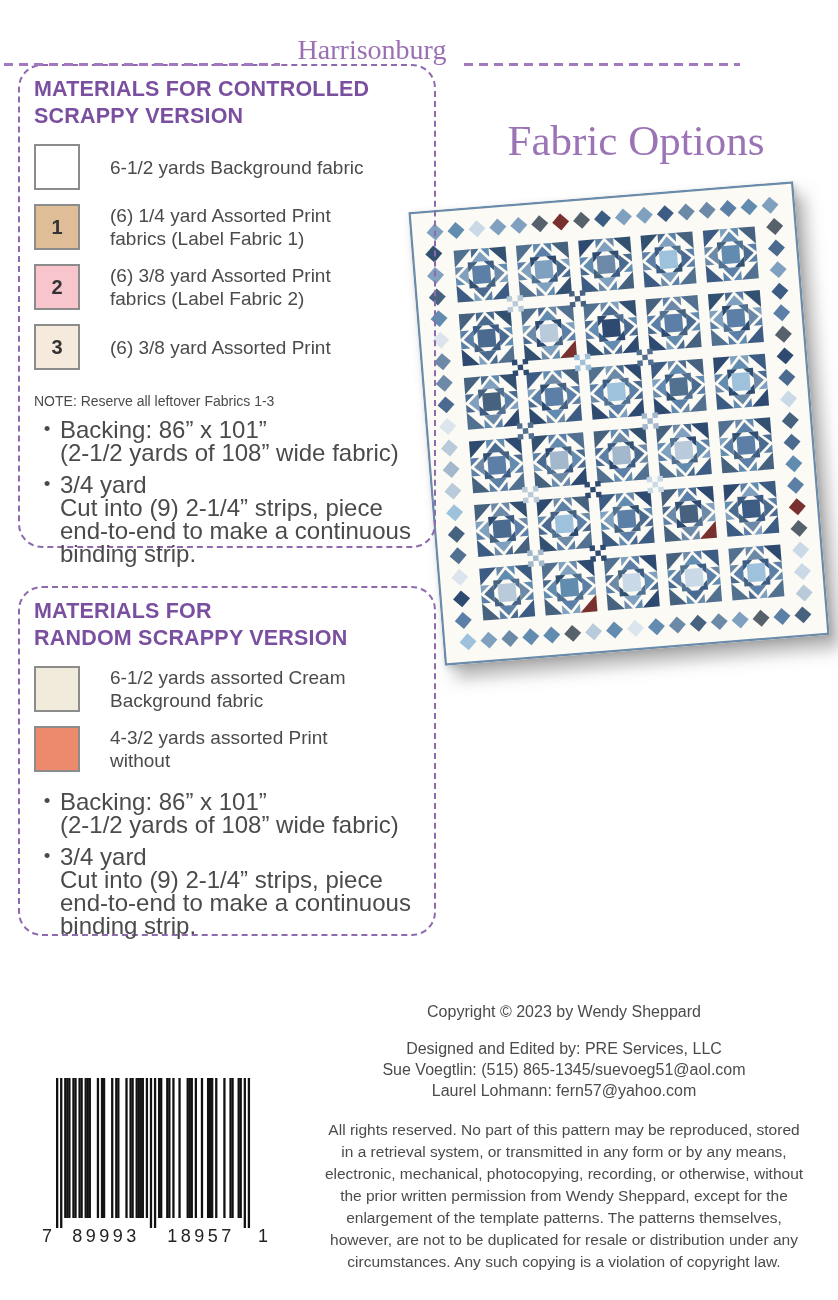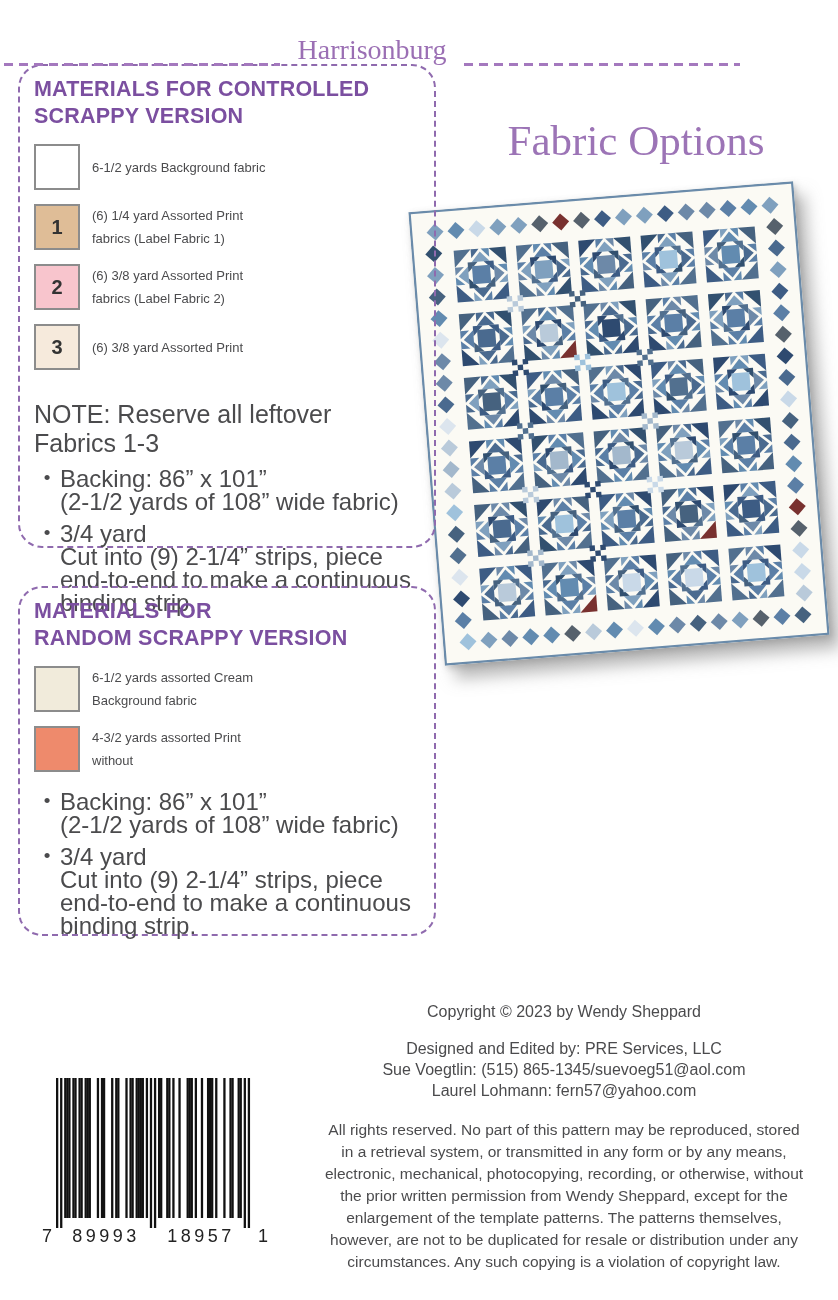--- a/index.html
+++ b/index.html
@@ -14,22 +14,22 @@
   
   .box{position:absolute;left:18px;width:418px;border:2.5px dashed #8F6AAE;border-radius:24px;
        padding:10px 14px 0 14px;box-sizing:border-box;z-index:2;background:transparent;}
   #box-controlled{top:64px;height:484px;}
   #box-random{top:586px;height:350px;}
   .box-title{font-size:21.5px;font-weight:bold;color:#7B4FA0;line-height:27px;letter-spacing:.2px;}
   .item{display:flex;align-items:center;margin-top:14px;}
   .item:first-of-type{margin-top:8px;}
   .swatch{width:46px;height:46px;border:2px solid #8C8C8C;box-sizing:border-box;flex:0 0 46px;
           display:flex;align-items:center;justify-content:center;font-weight:bold;font-size:20px;color:#333;background:#fff;}
-  .item-text{margin-left:12px;font-size:13px;line-height:23px;}
-  .note{margin-top:30px;font-size:25px;}
+  .item-text{margin-left:30px;font-size:19px;line-height:23px;}
+  .note{margin-top:23px;font-size:14px;}
   .bullet{display:flex;margin-top:9px;}
   .bullet .dot{flex:0 0 26px;text-align:center;font-size:19px;}
   .bullet .bl{font-size:24px;line-height:23px;}
   .bullets{margin-top:3px;}
   #box-random .bullets{margin-top:18px;}
   .line{display:block;}
 
   
   .fabric-title{position:absolute;top:116px;left:440px;width:392px;text-align:center;z-index:1;
                 font-family:"Liberation Serif",serif;font-size:43px;color:#9C74B6;font-weight:400;}

